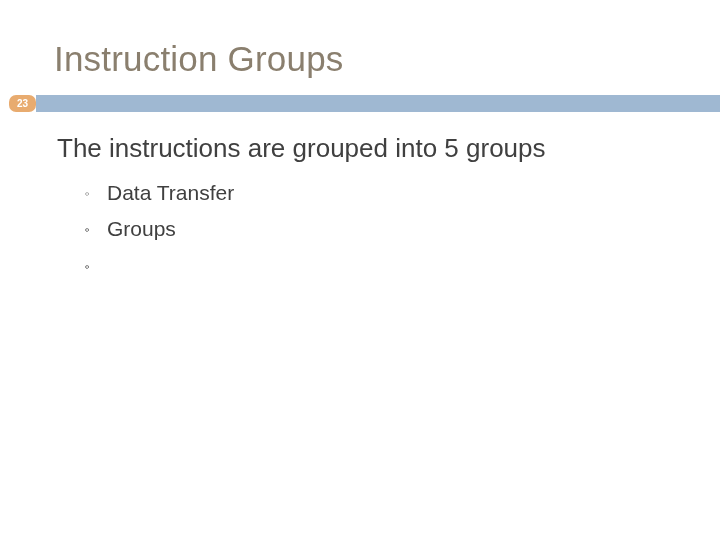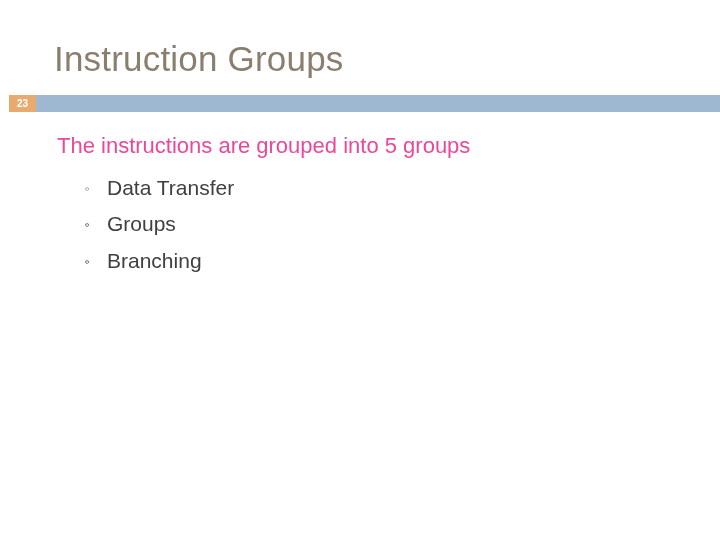--- a/index.html
+++ b/index.html
@@ -44,30 +44,31 @@
     width: 27px;
     height: 17px;
     background: #e8ab6f;
     color: #ffffff;
     font-size: 10px;
     font-weight: bold;
     display: flex;
     align-items: center;
     justify-content: center;
     line-height: 1;
+    border-radius: 7px;
   }
   .body-area {
     position: absolute;
     left: 57px;
     top: 132px;
     width: 640px;
   }
   .lead-line {
-    font-size: 22px;
-    color: #ec4899;
+    font-size: 26px;
+    color: #404040;
     line-height: 1.25;
     white-space: nowrap;
   }
   .bullet-list {
     list-style: none;
     margin: 10px 0 0 0;
     padding: 0;
   }
   .bullet-item {
     position: relative;
@@ -111,18 +112,17 @@
       </li>
       <li class="bullet-item">
         <span class="bullet-marker">◦</span>
         <span>Groups</span>
       </li>
       <li class="bullet-item">
         <span class="bullet-marker">◦</span>
       </li>
       <li class="bullet-item">
         <span class="bullet-marker">◦</span>
-        <span>Branching</span>
       </li>
     </ul>
 
   </div>
 </div>
 
 </body></html>

